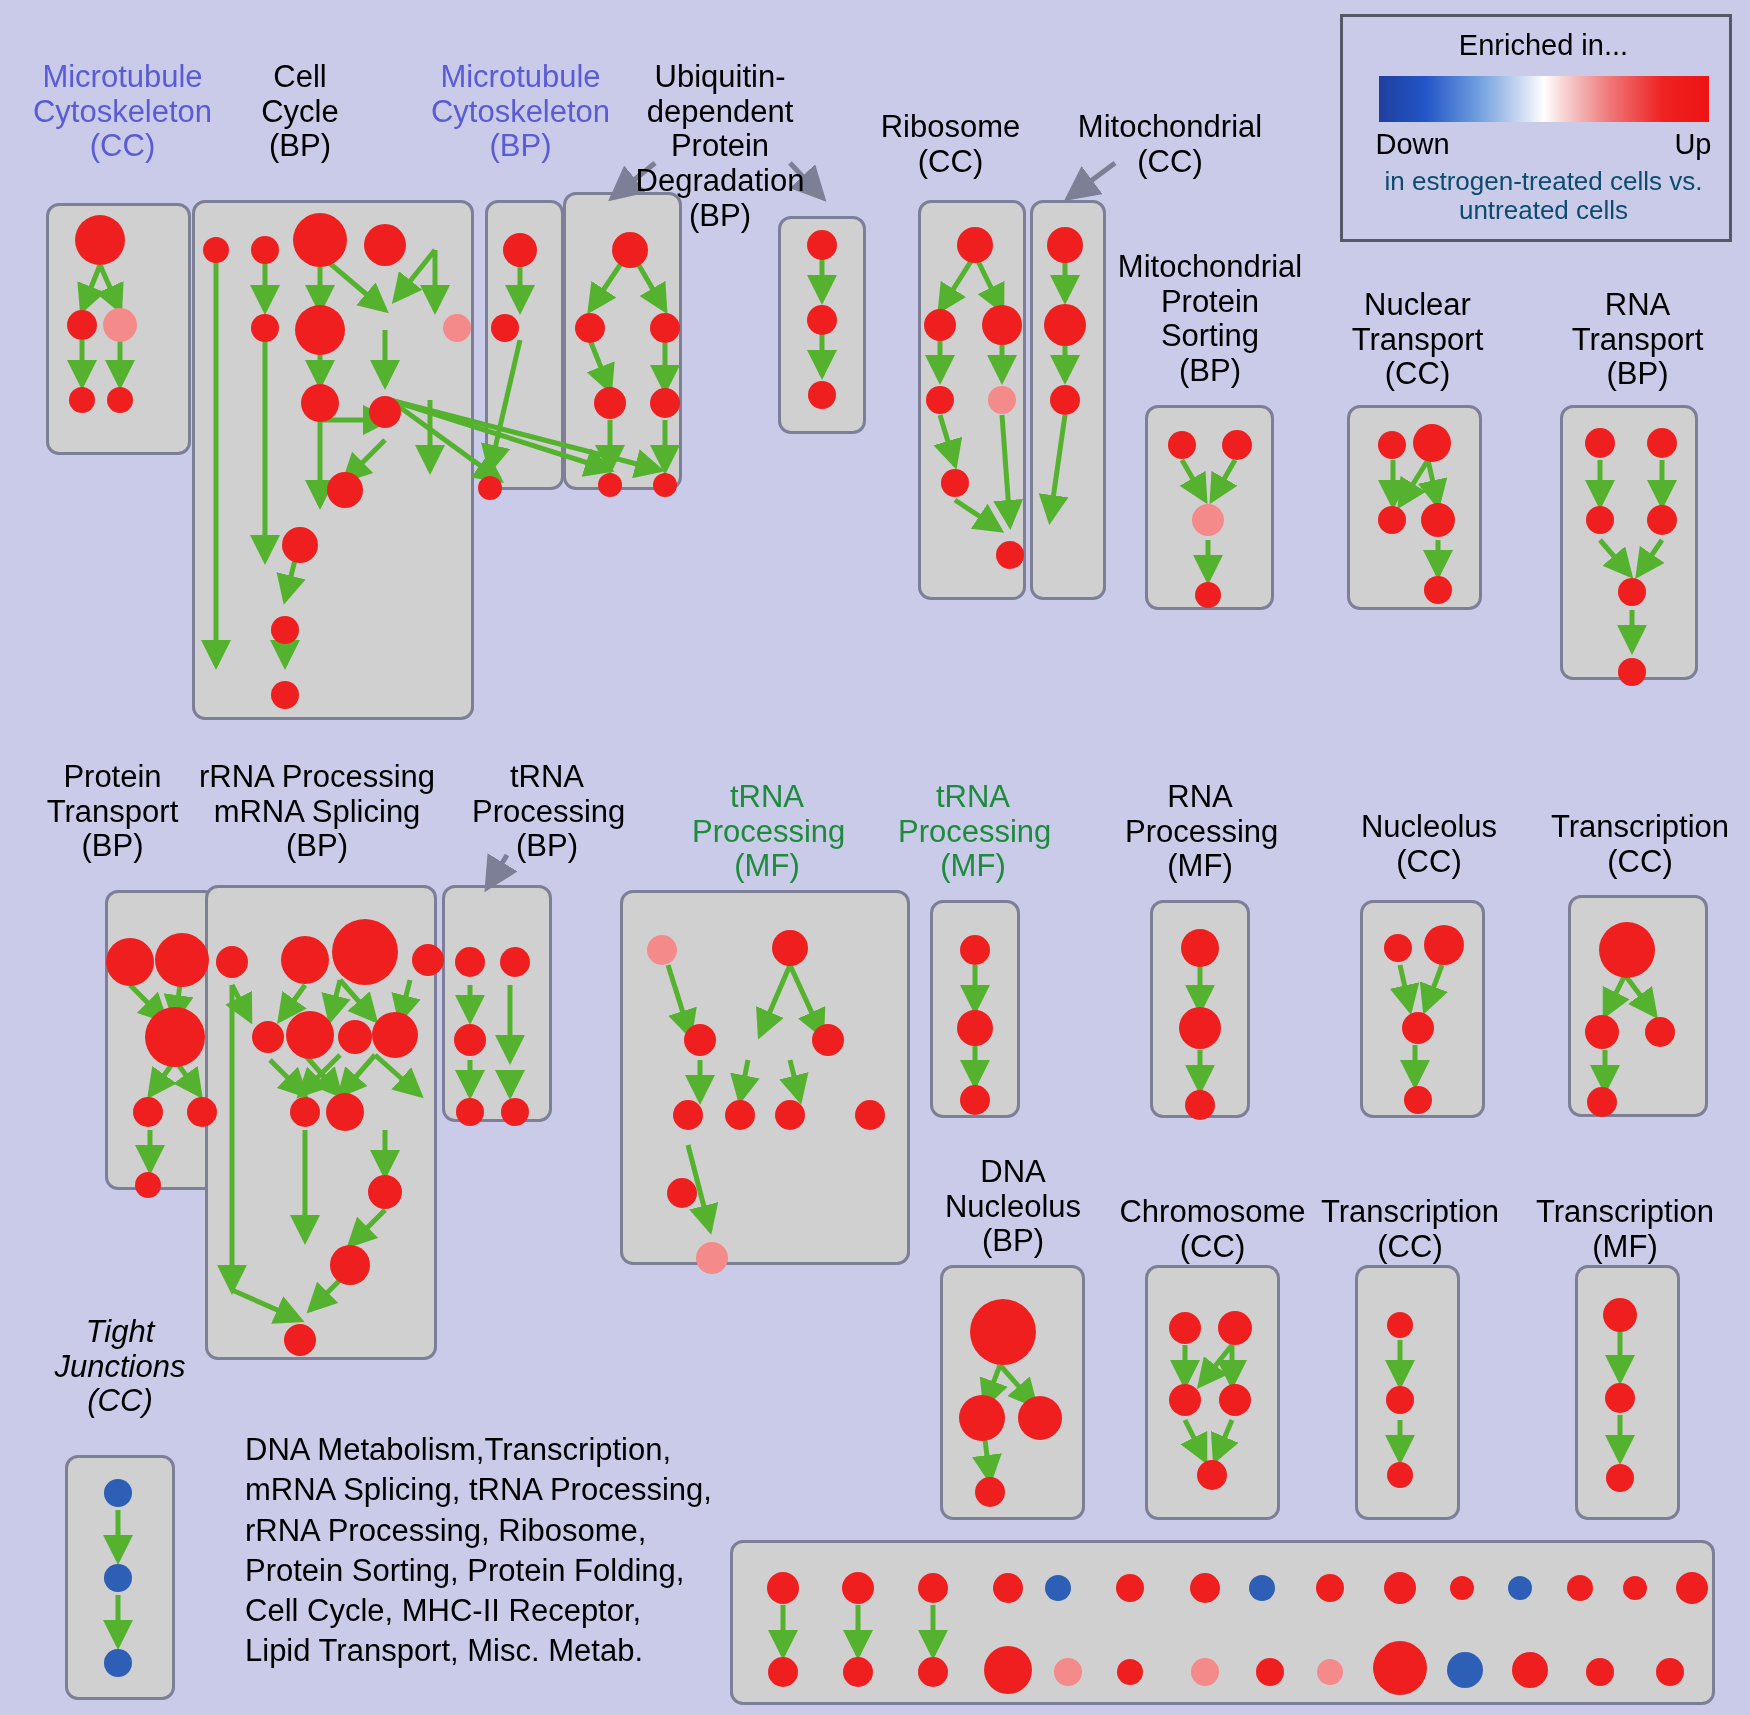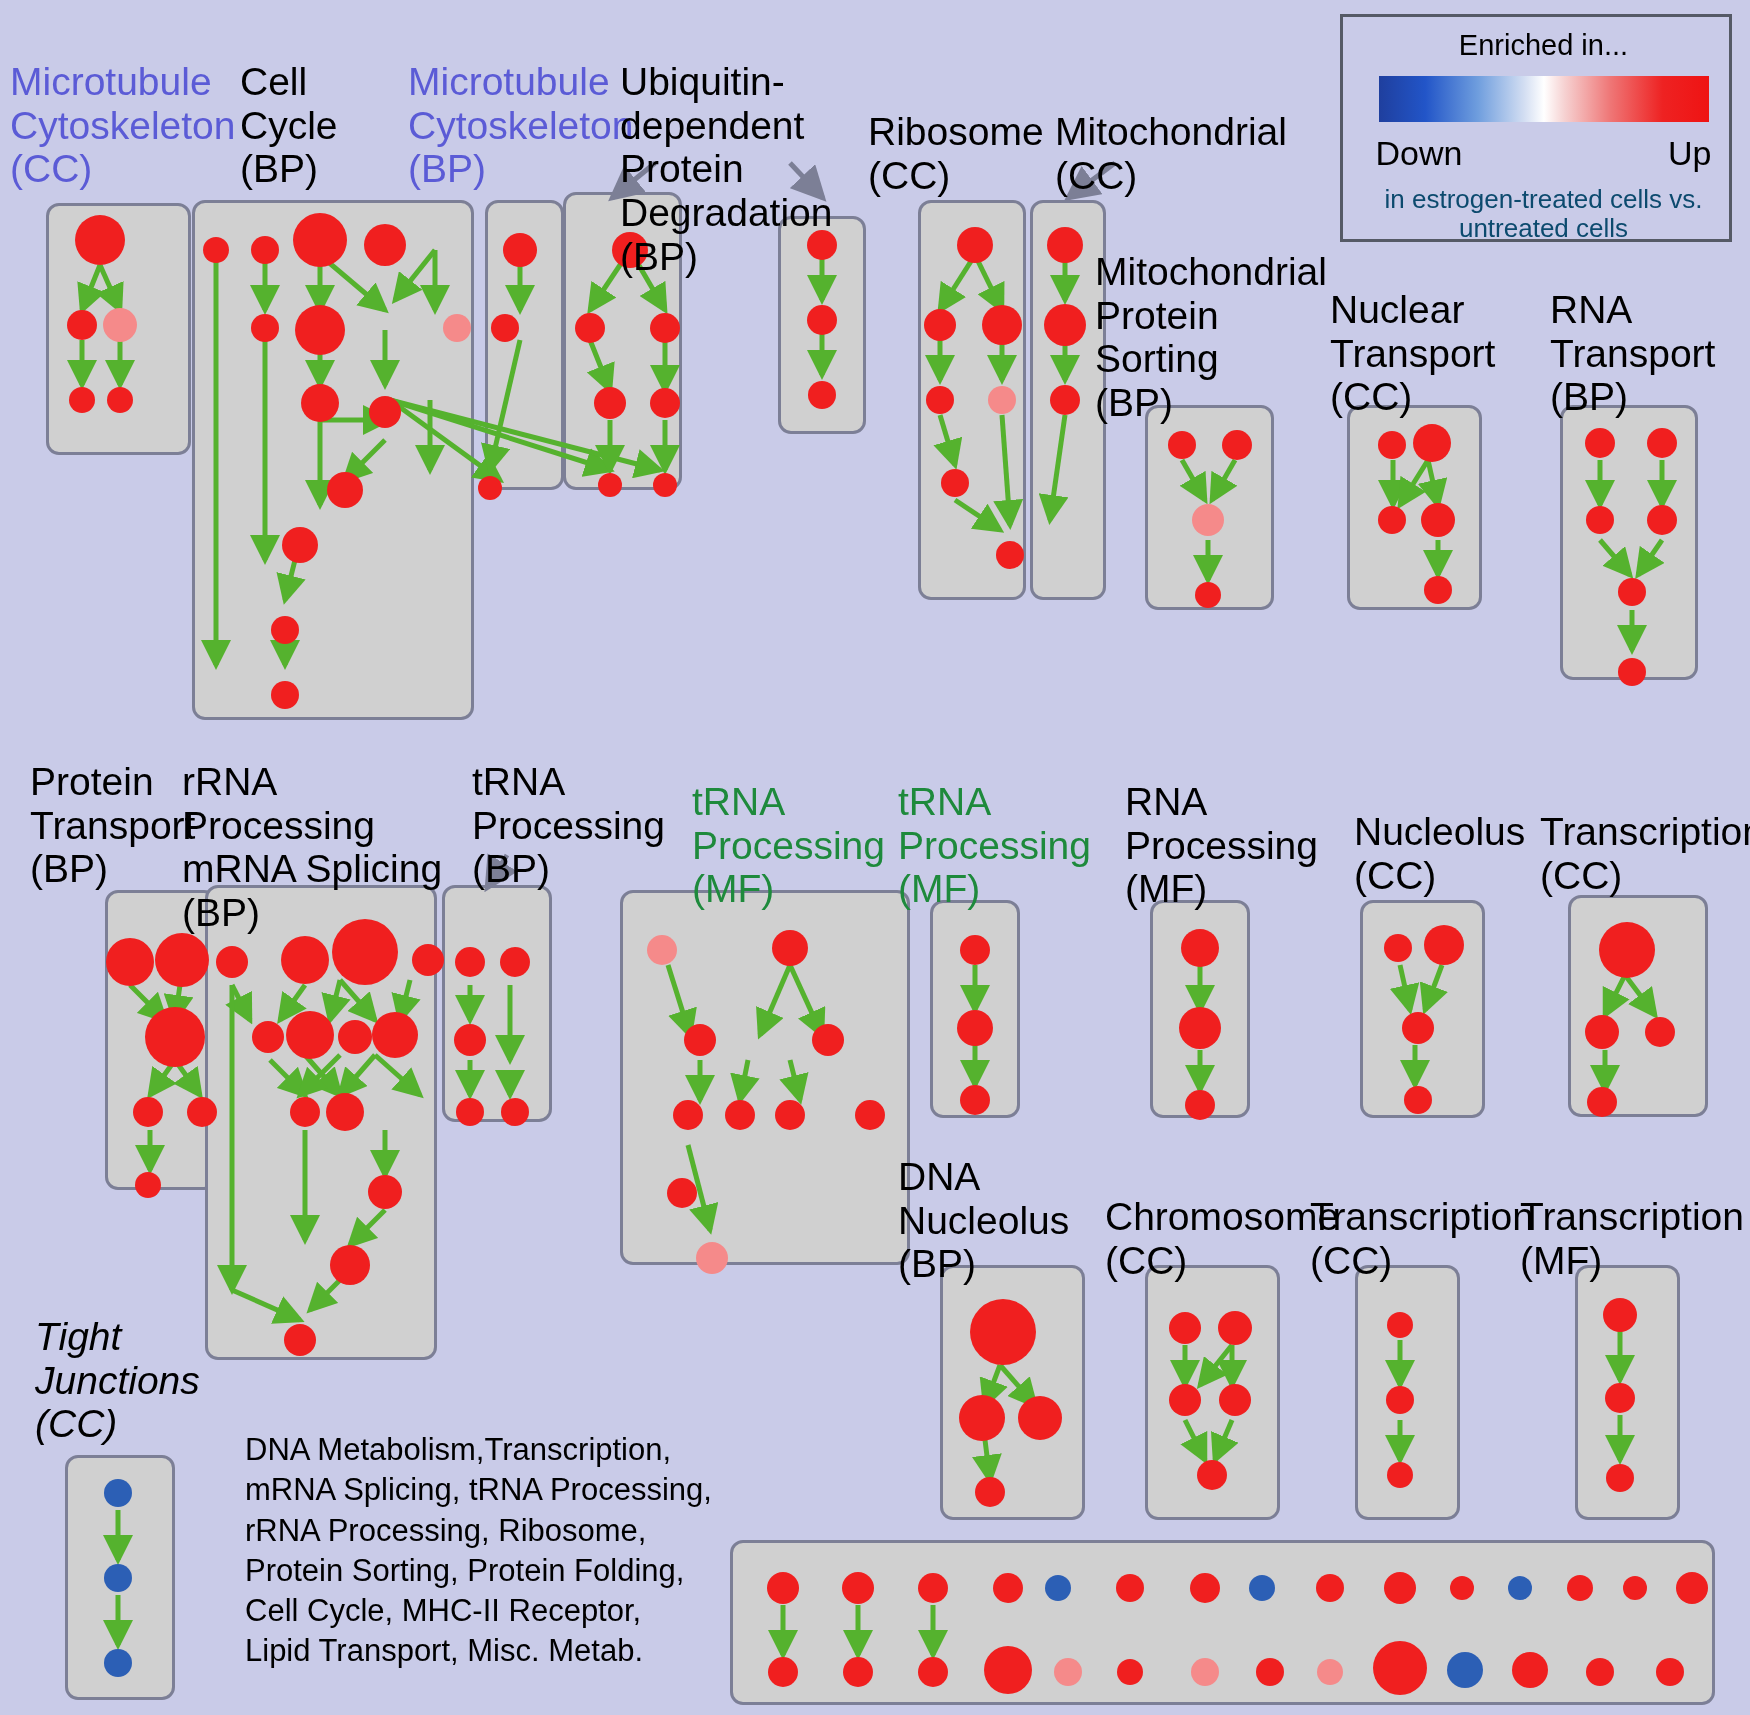--- a/index.html
+++ b/index.html
@@ -36,47 +36,47 @@
   #legend .bar {
     margin: 14px auto 4px auto;
     width: 330px;
     height: 46px;
     background: linear-gradient(to right,
       #1f3f9e 0%, #2255c8 14%, #6f9ede 30%, #d3def2 44%,
       #ffffff 50%, #f6d3d3 56%, #ef7777 70%, #ee2222 86%, #ef1313 100%);
   }
   #legend .ends {
     width: 336px;
-    margin: 12px auto;
+    margin: 6px auto;
     display: flex;
     justify-content: space-between;
-    font-size: 34px;
+    font-size: 29px;
     color: #000;
   }
   #legend .sub {
     font-size: 26px;
     color: #0c4a6e;
     line-height: 1.12;
     margin-top: 6px;
   }
   
   .modbox {
     position: absolute;
     background: #d0d0d0;
     border: 3px solid #7c7f96;
     border-radius: 13px;
     box-sizing: border-box;
   }
   
   .lbl {
     position: absolute;
-    font-size: 39px;
+    font-size: 31px;
     line-height: 1.12;
     color: #000;
-    text-align: left;
+    text-align: center;
     white-space: pre-line;
   }
   .lbl.purple { color: #5b5bd6; }
   .lbl.green  { color: #1e8a3c; }
   
   #edges {
     position: absolute;
     left: 0; top: 0;
     width: 1750px;
     height: 1715px;

